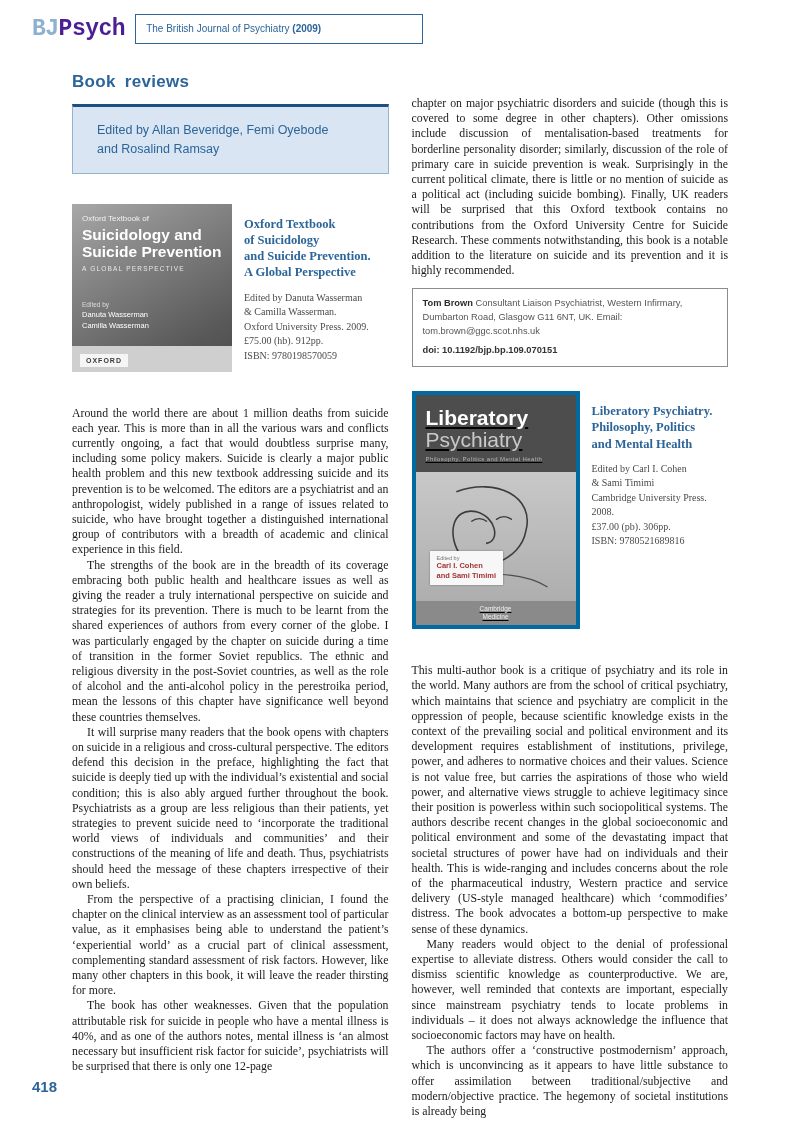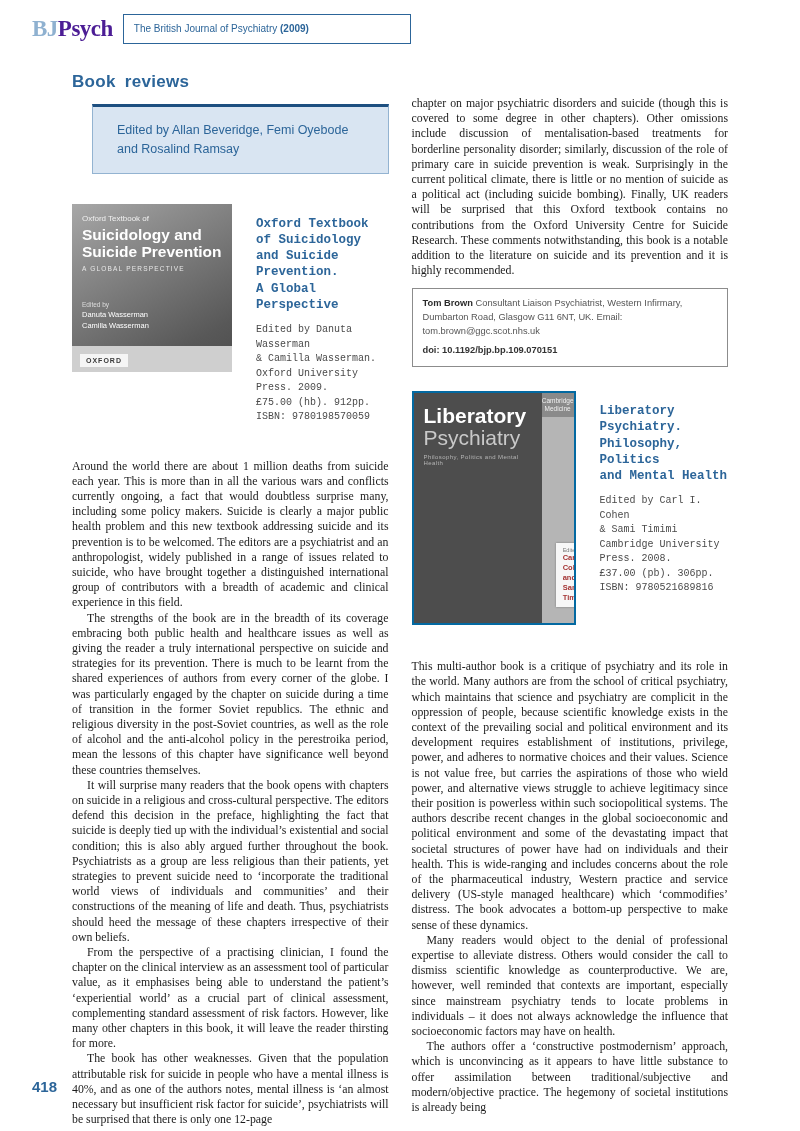--- a/index.html
+++ b/index.html
@@ -3,46 +3,46 @@
 <meta charset="utf-8">
 <style>
   html,body { margin:0; padding:0; background:#ffffff; }
   .page {
     position:relative; width:800px; height:1131px; background:#ffffff;
     font-family:"Liberation Serif", serif; overflow:hidden;
   }
 
   
   .masthead { position:absolute; top:14px; left:32px; display:flex; align-items:stretch; }
-  .logo { font-family:Liberation Serif, serif; font-weight:bold; font-size:23px;
+  .logo { font-family:Liberation Mono, monospace; font-weight:bold; font-size:23px;
           display:flex; align-items:center; padding-right:10px; letter-spacing:-0.5px;justify-content:center; }
   .logo .bj { color:#8fb1d0; } .logo .psych { color:#4c1d95; }
   .journal-box { border:1px solid #2c6599; width:266px; padding:6px 10px;
           font-family:"Liberation Sans", sans-serif; font-size:10px; color:#2c6599; line-height:1.6; }
 
   
   .main { position:absolute; top:72px; left:72px; width:656px; }
   .section-title { font-family:"Liberation Sans", sans-serif; font-size:17px; font-weight:bold;
           color:#2c6599; margin:0 0 12px 0; word-spacing:4px; letter-spacing:0.3px; }
   .edited-panel { background:#d9e5f2; border:1px solid #93b3d1; border-top:3px solid #1d4f80;
           padding:14px 24px; font-family:"Liberation Sans", sans-serif; font-size:12.5px;
-          color:#2c6599; line-height:1.5; white-space:pre-line; margin-bottom:30px;margin-left:20px; }
+          color:#2c6599; line-height:1.5; white-space:pre-line; margin-bottom:30px; }
 
   
   .columns { display:flex; gap:23px; }
   .col { width:320px; }
   .col-right { padding-top:24px; }
 
   
   .body-p { font-size:11.8px; line-height:15.2px; text-align:justify; margin:0; color:#1b1b1b; }
   .body-p.indent { text-indent:15px; }
 
   
   .book-block { display:flex; margin-bottom:34px; }
-  .book-info { padding-left:24px; padding-top:12px; font-family:Liberation Mono, monospace; }
+  .book-info { padding-left:12px; padding-top:12px; font-family:Liberation Serif, serif; }
   .book-title { color:#2c6599; font-weight:bold; font-size:12.5px; line-height:1.3;
           white-space:pre-line; margin:0 0 10px 0; }
   .book-details { color:#4a4a4a; font-size:10px; line-height:1.45; white-space:pre-line; }
 
   
   .reviewer-box { border:1px solid #8c8c8c; padding:8px 10px; margin:10px 0 24px 0;
           font-family:"Liberation Sans", sans-serif; font-size:9.3px; color:#555; line-height:1.5; }
   .reviewer-name { font-weight:bold; color:#2b2b2b; }
   .doi { font-weight:bold; color:#333; margin:5px 0 0 0; }
 
@@ -56,23 +56,23 @@
   .c1-title { font-size:15.5px; font-weight:bold; line-height:1.12; white-space:pre-line; }
   .c1-sub { font-size:6.5px; letter-spacing:1.2px; margin-top:5px; color:#e8e8e8; }
   .c1-edited { position:absolute; left:10px; bottom:64px; font-size:6.5px; color:#dddddd; }
   .c1-editors { position:absolute; left:10px; bottom:40px; font-size:7.5px; line-height:1.5;
           color:#ffffff; white-space:pre-line; }
   .c1-band { position:absolute; left:0; right:0; bottom:0; height:26px; background:#cfcfcf; }
   .c1-pub { position:absolute; left:8px; bottom:5px; background:#f5f5f5; color:#3a3a3a;
           font-size:7px; font-weight:bold; letter-spacing:1px; padding:3px 6px; }
 
   
-  .cover2 { width:160px; height:230px; display:flex; flex-direction:row; position:relative;
-          overflow:hidden; background:#b5b5b5; border:2px solid #0369a1;
-          font-family:"Liberation Sans", sans-serif; }
+  .cover2 { width:160px; height:230px; display:flex; flex-direction:column; position:relative;
+          overflow:hidden; background:#b5b5b5; border:4px solid #0369a1;
+          font-family:"Liberation Sans", sans-serif;text-decoration:underline; }
   .c2-top { background:#4d4d4d; padding:12px 10px 10px 10px; }
   .c2-t1 { font-size:21px; font-weight:bold; color:#ffffff; line-height:1; }
   .c2-t2 { font-size:21px; color:#c9c9c9; line-height:1.15; }
   .c2-sub { font-size:6px; color:#b5b5b5; margin-top:4px; letter-spacing:0.4px; }
   .c2-mid { flex:1; position:relative; background:linear-gradient(#c8c8c8,#aeaeae); }
   .c2-svg { position:absolute; left:0; top:0; width:100%; height:100%; }
   .c2-label { position:absolute; left:14px; bottom:16px; background:#f7f7f7; padding:4px 7px;
           box-shadow:0 0 2px rgba(0,0,0,0.35); }
   .c2-edited { display:block; font-size:5.5px; color:#777; }
   .c2-editors { display:block; font-size:7.5px; font-weight:bold; color:#a33333;

